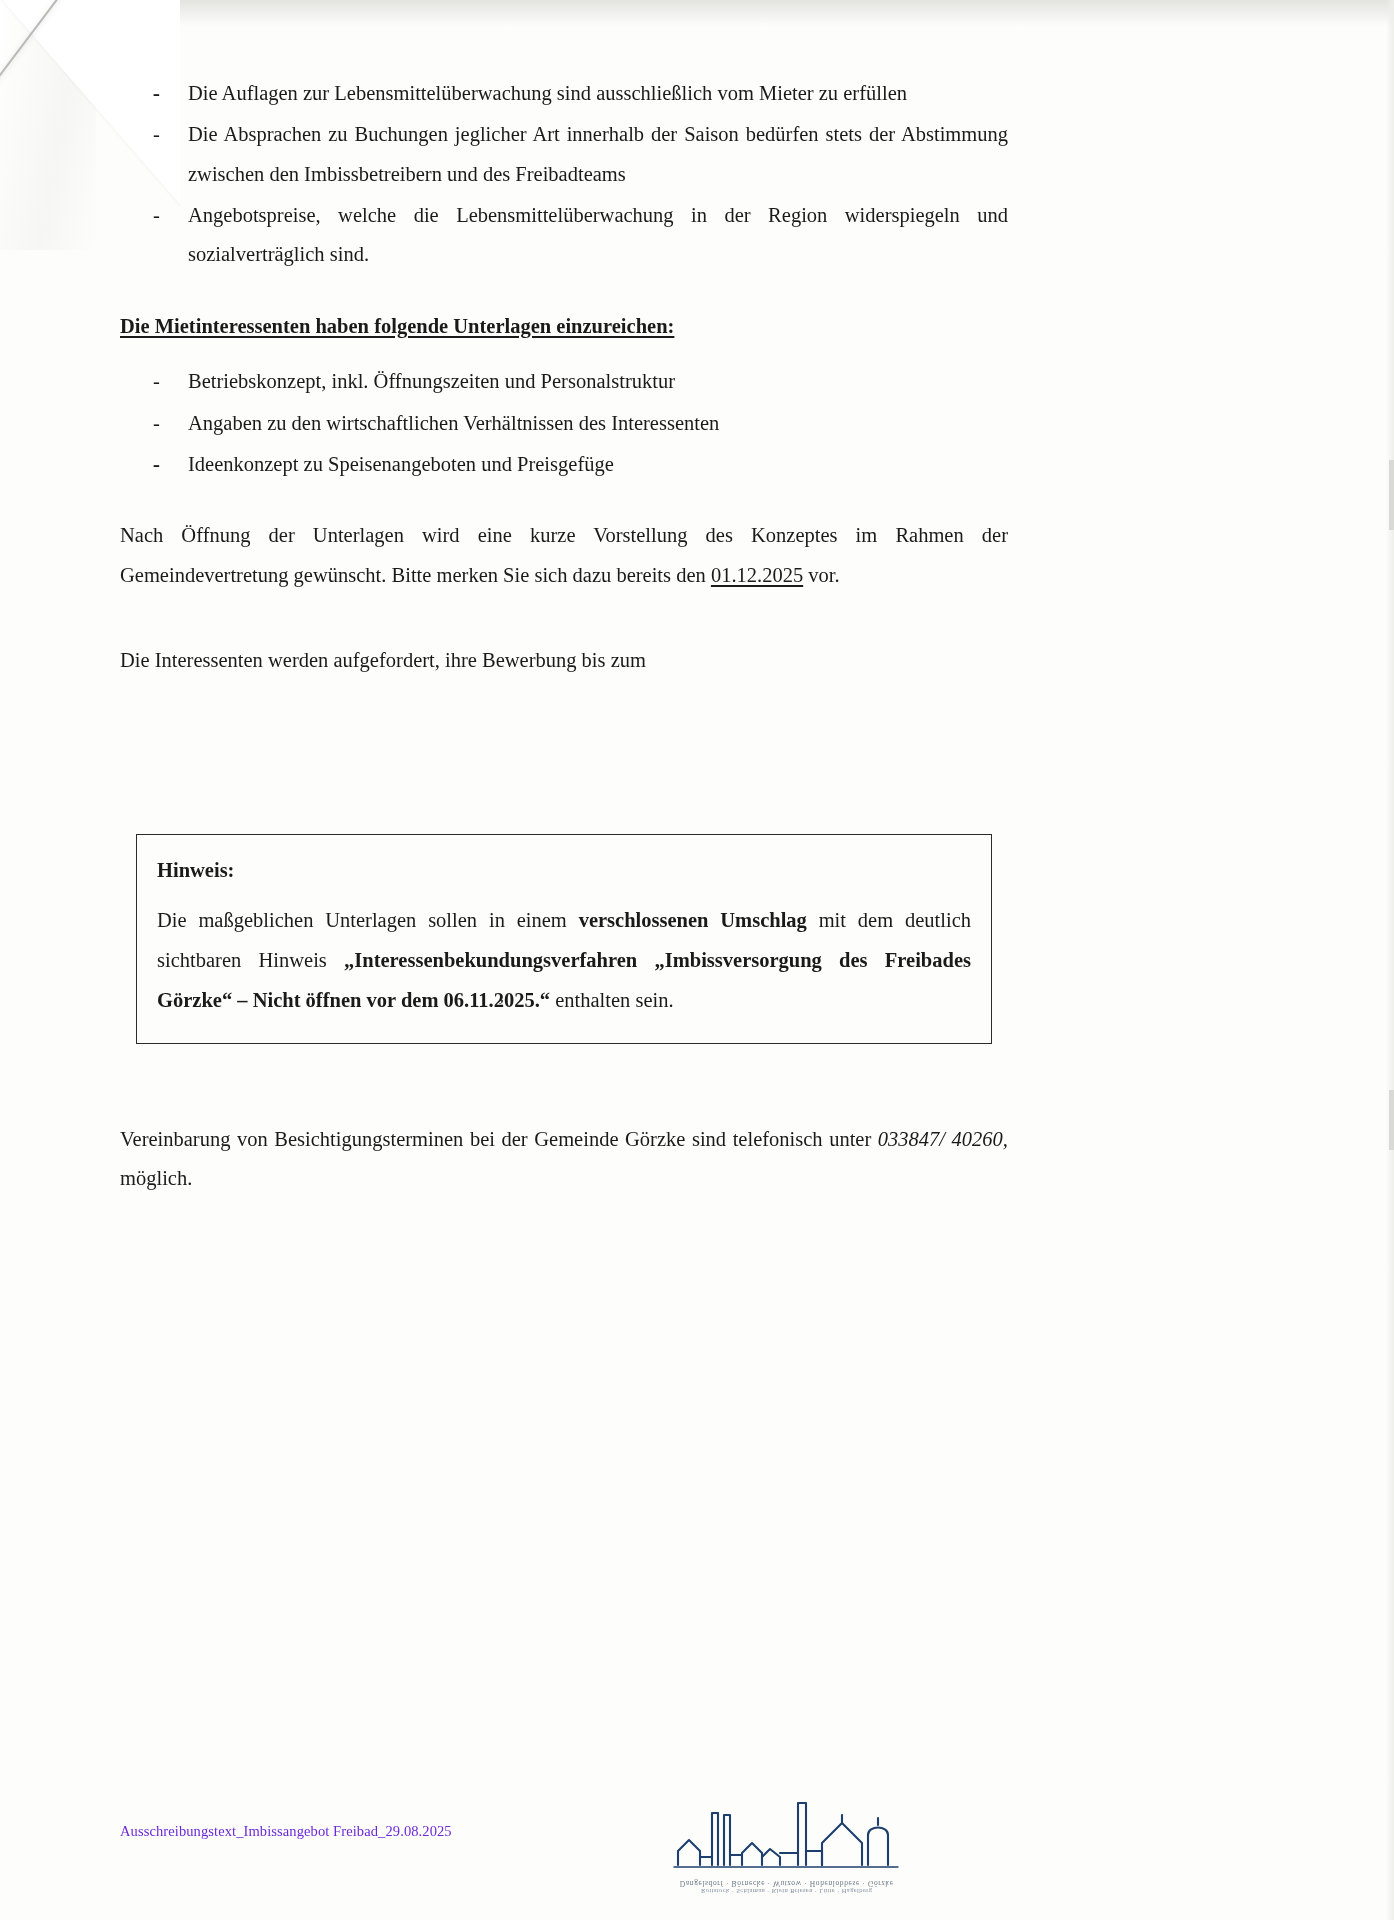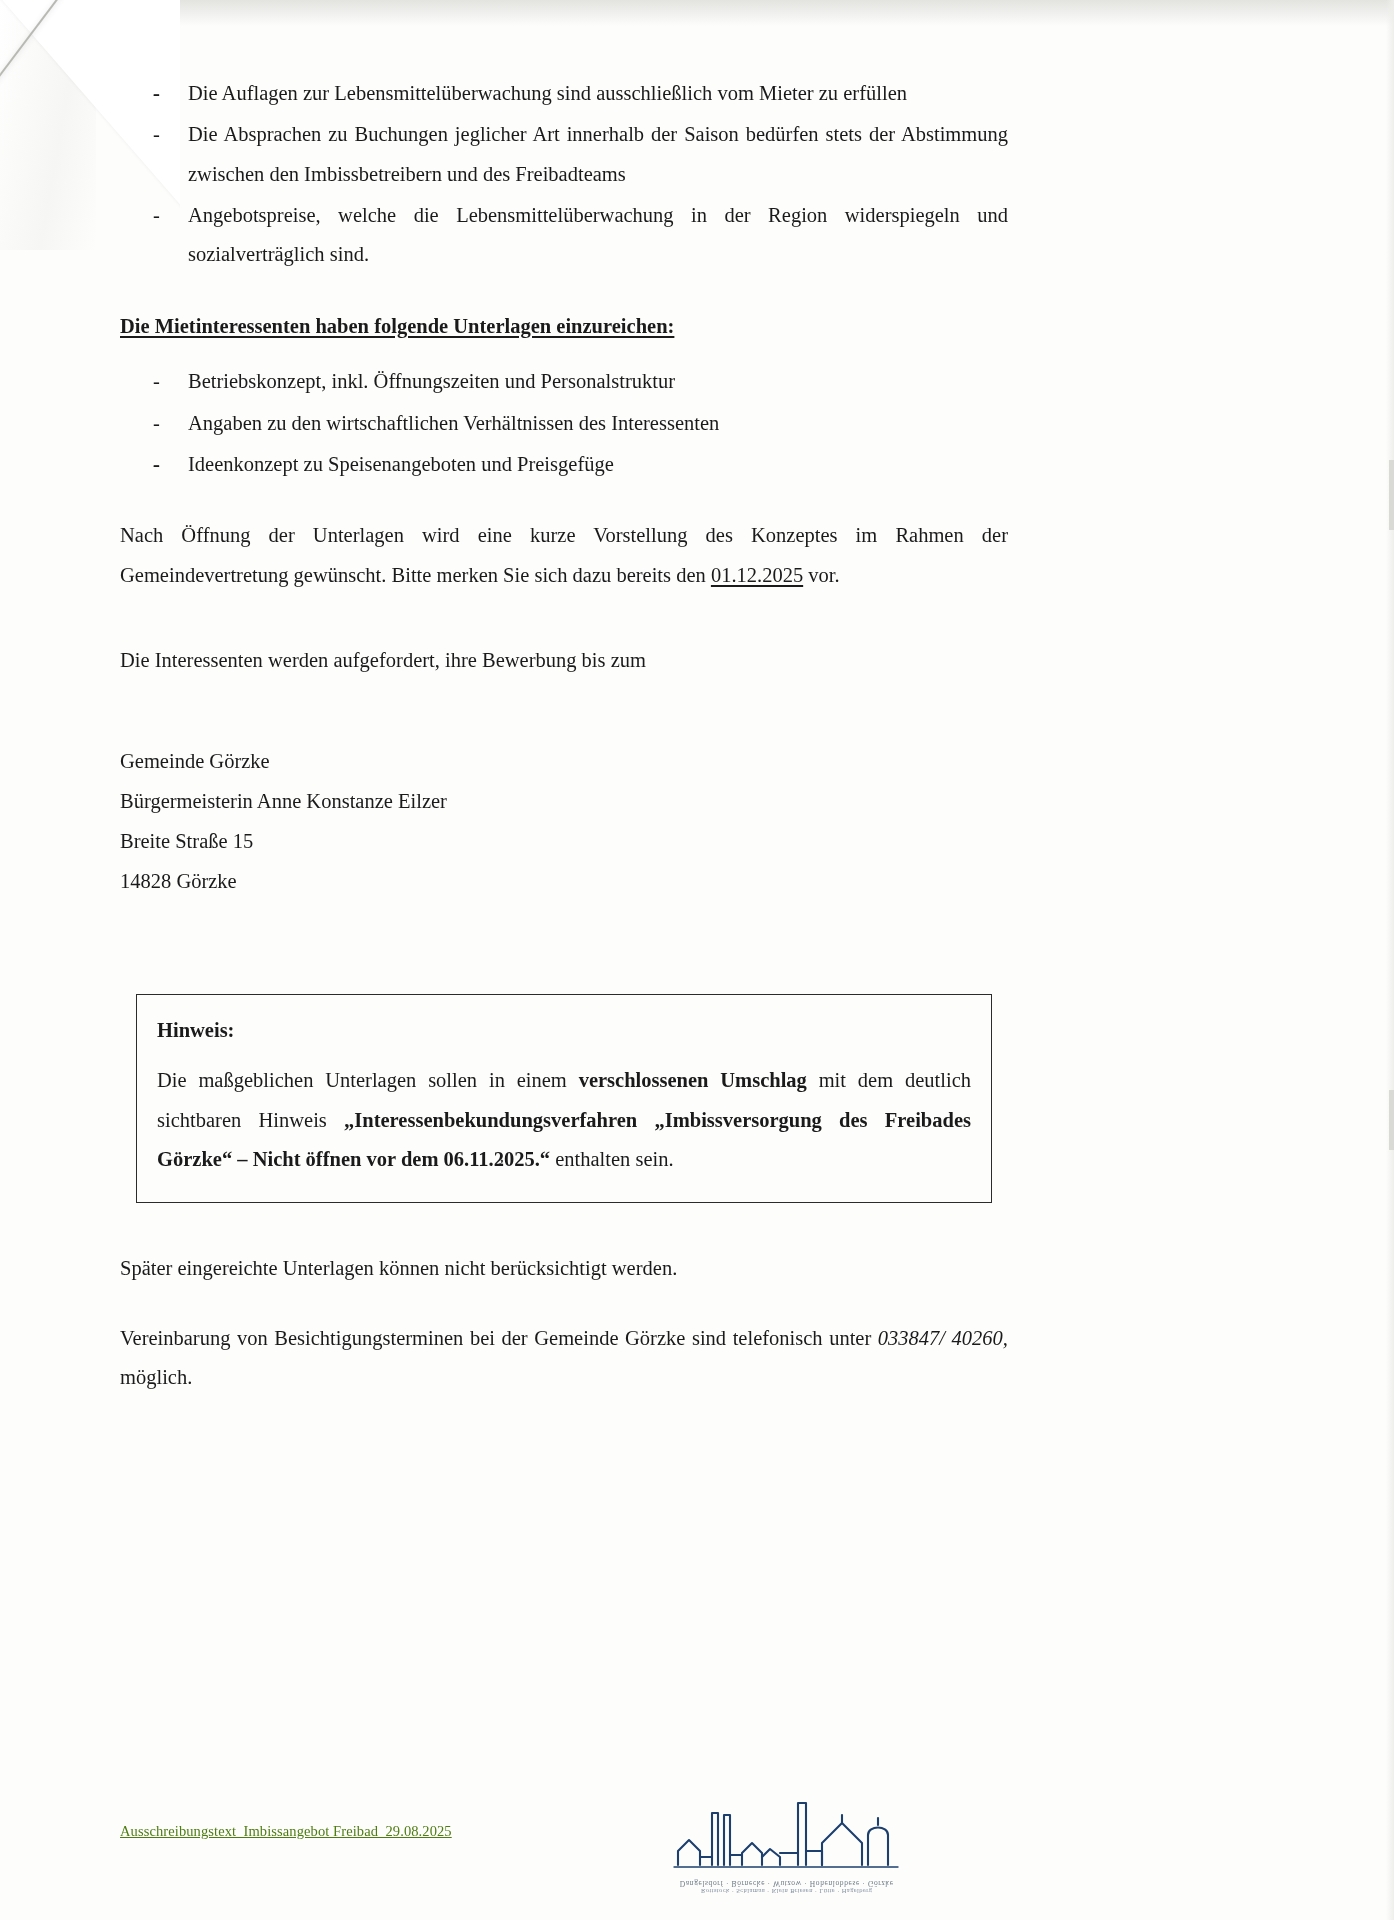--- a/index.html
+++ b/index.html
@@ -161,25 +161,24 @@
     position: absolute;
     left: 120px;
     top: 1795px;
     width: 1160px;
     display: flex;
     align-items: flex-start;
     gap: 40px;
   }
   .footer-filename {
     font-size: 14.5px;
-    color: #4d7c0f;
+    color: #6d28d9;
     white-space: nowrap;
     padding-top: 28px;
     letter-spacing: 0.1px;
-    text-decoration: underline;
   }
   .logo-wrap {
     position: relative;
     margin-left: 180px;
     text-align: center;
   }
   .logo-sub {
     font-size: 7.5px;
     color: #6d7a86;
     transform: scaleY(-1);
@@ -264,40 +263,33 @@
     </p>
 
     <div class="gap-lg"></div>
 
     <p>
       <span>Die Interessenten werden aufgefordert, ihre Bewerbung bis zum</span>
     </p>
 
     <div class="gap-xl"></div>
 
-    <div class="addr">
-      <div>Gemeinde Görzke</div>
-      <div>Bürgermeisterin Anne Konstanze Eilzer</div>
-      <div>Breite Straße 15</div>
-      <div>14828 Görzke</div>
-    </div>
 
     <div style="height:76px"></div>
 
     <div class="hinweis-box">
       <div class="hinweis-title">Hinweis:</div>
       <div class="hinweis-body">
         <span>Die maßgeblichen Unterlagen sollen in einem </span><span class="b">verschlossenen Umschlag</span><span> mit dem deutlich sichtbaren Hinweis </span><span class="b">„Interessenbekundungsverfahren „Imbissversorgung des Freibades Görzke“ – Nicht öffnen vor dem 06.11.2025.“</span><span> enthalten sein.</span>
       </div>
       <span class="hinweis-mark">ʼ</span>
     </div>
 
     <div class="gap-md"></div>
 
-    <p>Später eingereichte Unterlagen können nicht berücksichtigt werden.</p>
 
     <div class="gap-md"></div>
 
     <p class="para-justify">
       <span>Vereinbarung von Besichtigungsterminen bei der Gemeinde Görzke sind telefonisch unter </span><span class="bi">033847/ 40260,</span><span> möglich.</span>
     </p>
 
   </div>
 
   <div class="footer">

